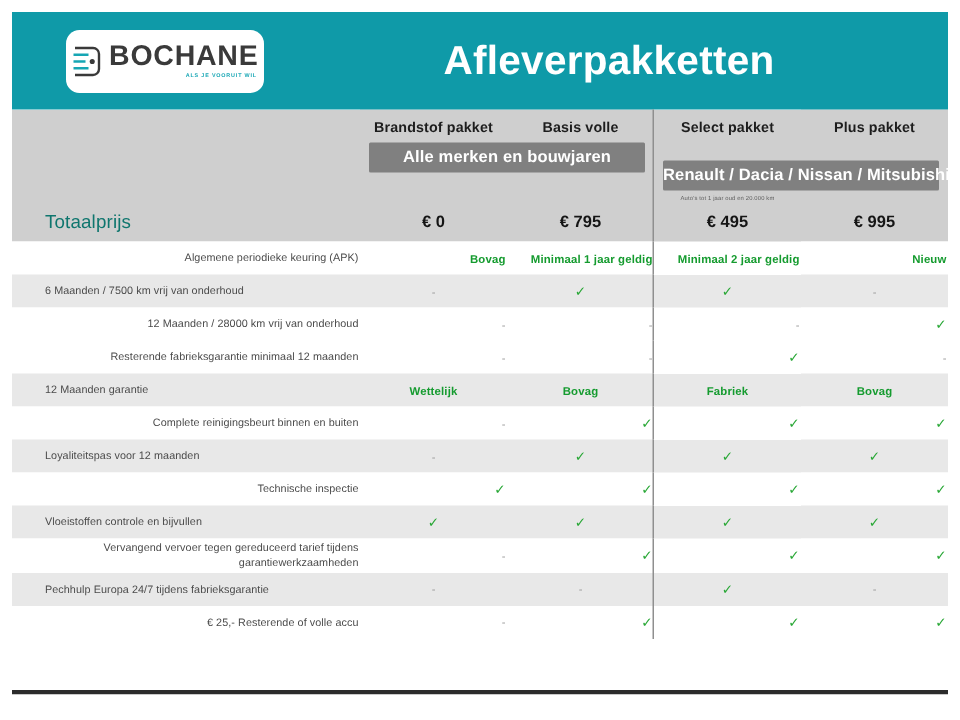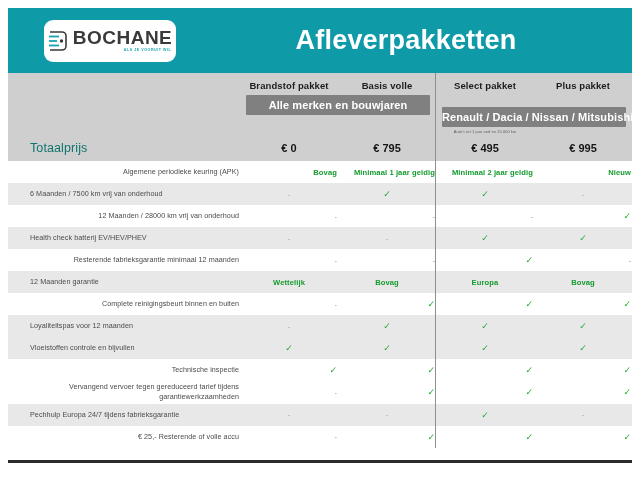--- a/index.html
+++ b/index.html
@@ -225,64 +225,57 @@
           <td class="f-val check sep">✓</td>
           <td class="f-val ">-</td>
         </tr>
         <tr class="frow odd">
           <td class="f-label">12 Maanden / 28000 km vrij van onderhoud</td>
           <td class="f-val ">-</td>
           <td class="f-val ">-</td>
           <td class="f-val sep">-</td>
           <td class="f-val check">✓</td>
         </tr>
-        <tr class="frow even">
-          <td class="f-label">Health check batterij EV/HEV/PHEV</td>
-          <td class="f-val ">-</td>
-          <td class="f-val ">-</td>
-          <td class="f-val check sep">✓</td>
-          <td class="f-val check">✓</td>
-        </tr>
         <tr class="frow odd">
           <td class="f-label">Resterende fabrieksgarantie minimaal 12 maanden</td>
           <td class="f-val ">-</td>
           <td class="f-val ">-</td>
           <td class="f-val check sep">✓</td>
           <td class="f-val ">-</td>
         </tr>
         <tr class="frow even">
           <td class="f-label">12 Maanden  garantie</td>
           <td class="f-val word">Wettelijk</td>
           <td class="f-val word">Bovag</td>
-          <td class="f-val word sep">Europa</td>
+          <td class="f-val word sep">Fabriek</td>
           <td class="f-val word">Bovag</td>
         </tr>
         <tr class="frow odd">
           <td class="f-label">Complete reinigingsbeurt binnen en buiten</td>
           <td class="f-val ">-</td>
           <td class="f-val check">✓</td>
           <td class="f-val check sep">✓</td>
           <td class="f-val check">✓</td>
         </tr>
         <tr class="frow even">
           <td class="f-label">Loyaliteitspas voor 12 maanden</td>
           <td class="f-val ">-</td>
           <td class="f-val check">✓</td>
           <td class="f-val check sep">✓</td>
           <td class="f-val check">✓</td>
         </tr>
+        <tr class="frow odd">
+          <td class="f-label">Technische inspectie</td>
+          <td class="f-val check">✓</td>
+          <td class="f-val check">✓</td>
+          <td class="f-val check sep">✓</td>
+          <td class="f-val check">✓</td>
+        </tr>
         <tr class="frow even">
           <td class="f-label">Vloeistoffen controle en bijvullen</td>
-          <td class="f-val check">✓</td>
-          <td class="f-val check">✓</td>
-          <td class="f-val check sep">✓</td>
-          <td class="f-val check">✓</td>
-        </tr>
-        <tr class="frow odd">
-          <td class="f-label">Technische inspectie</td>
           <td class="f-val check">✓</td>
           <td class="f-val check">✓</td>
           <td class="f-val check sep">✓</td>
           <td class="f-val check">✓</td>
         </tr>
         <tr class="frow odd">
           <td class="f-label">Vervangend vervoer tegen gereduceerd tarief tijdens garantiewerkzaamheden</td>
           <td class="f-val ">-</td>
           <td class="f-val check">✓</td>
           <td class="f-val check sep">✓</td>

